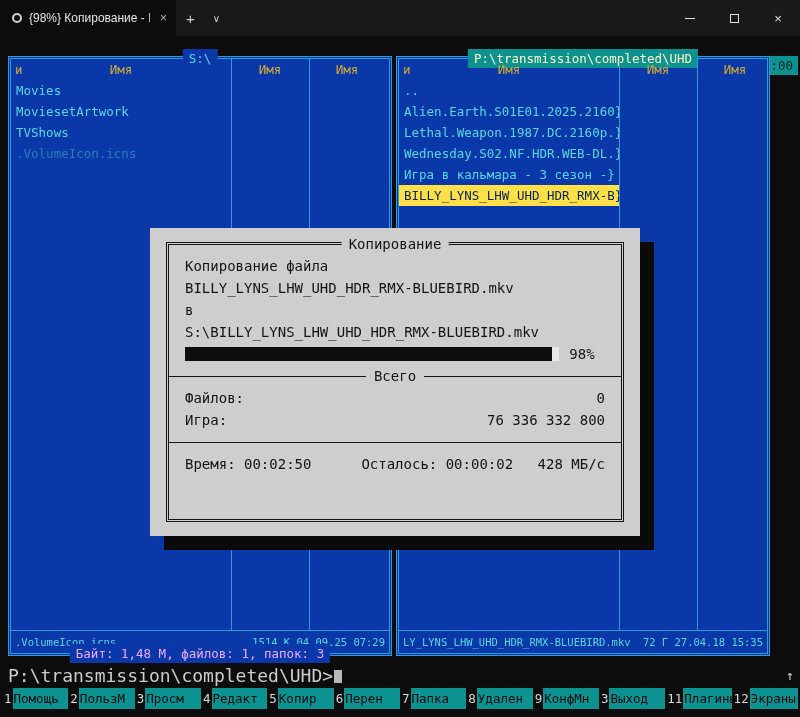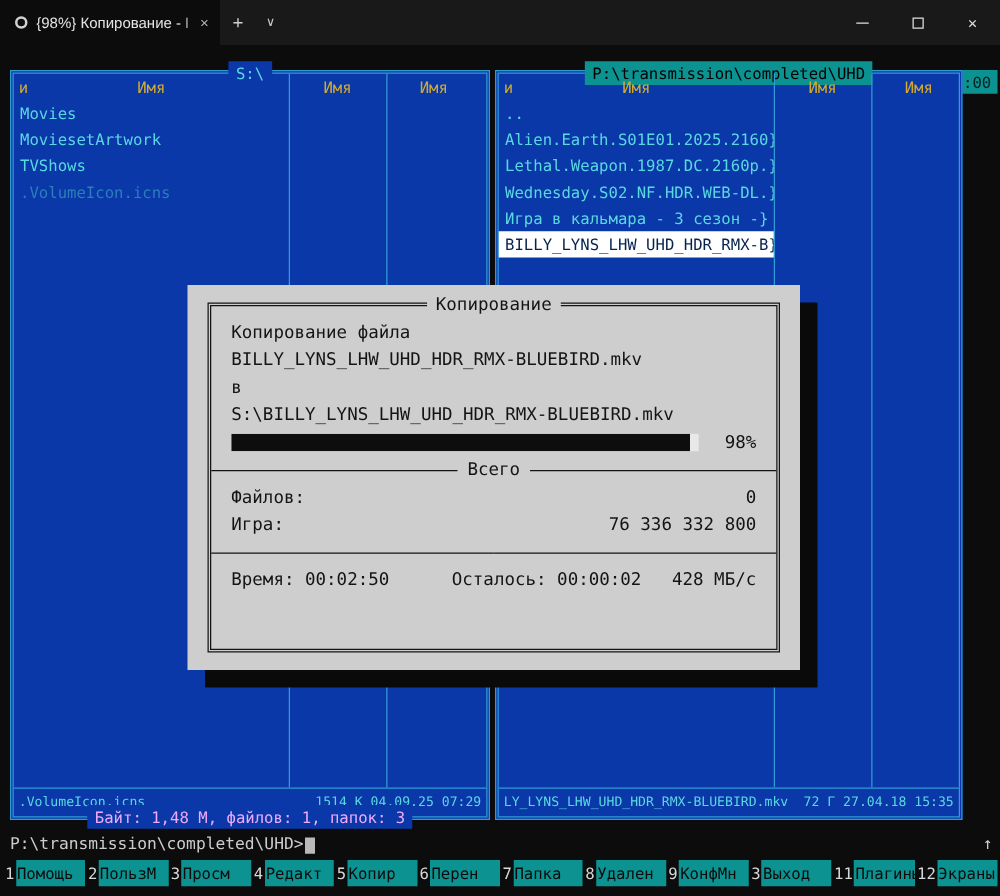--- a/index.html
+++ b/index.html
@@ -19,56 +19,56 @@
   .btn-min i{display:block;width:10px;height:1px;background:#e0e0e0}
   .btn-max i{display:block;width:9px;height:9px;border:1px solid #e0e0e0}
   .btn-close{font:13px "Liberation Sans","DejaVu Sans",sans-serif}
   
   .terminal{position:absolute;left:0;top:36px;width:800px;height:681px;background:#0c0c0c;font-size:12.5px;color:#5ad8e2}
   .clock{position:absolute;top:20px;right:2px;height:19px;line-height:19px;background:#0d9292;color:#032222;padding:0 5px}
   .panel{position:absolute;top:20px;height:600px;background:#0a38a8;border:3px double #2f9ad4}
   .panel.left{left:8px;width:384px}
   .panel.right{left:396px;width:374px}
   .panel-title{position:absolute;top:-10px;left:50%;transform:translateX(-50%);background:#0a38a8;color:#5ad8e2;padding:0 6px;line-height:19px;white-space:nowrap}
-  .panel.right>.panel-title{background:#0d9292;color:#000000}
+  .panel.right>.panel-title{background:#0d9292;color:#fef9c3}
   .panel-status{position:absolute;bottom:-10px;left:50%;transform:translateX(-50%);background:#0a38a8;color:#f0abfc;padding:0 6px;line-height:19px;white-space:nowrap}
   .vsep{position:absolute;top:0;bottom:23px;width:1px;background:#2f9ad4}
   .vsep.v1{left:220px}.vsep.v2{left:298px}
   .hdr-row{position:relative;height:21px;line-height:21px;color:#d2ab2e}
   .sortchar{position:absolute;left:4px}
   .colhdr{position:absolute;transform:translateX(-50%)}
   .colhdr.h1{left:110px}.colhdr.h2{left:259px}.colhdr.h3{left:336px}
   .rows{position:absolute;left:0;top:21px;right:0}
   .file-row{height:21px;line-height:21px;padding-left:5px;width:220px;white-space:nowrap;overflow:hidden;color:#5ad8e2}
   .file-row.hid{color:#2a7fb8}
-  .file-row.sel{background:#ffffff;color:#07234d}
+  .file-row.sel{background:#fde047;color:#07234d}
   .info-line{position:absolute;left:0;right:0;bottom:0;height:23px;border-top:1px solid #2f9ad4;display:flex;justify-content:space-between;align-items:center;padding:0 4px;font-size:10.5px;white-space:nowrap}
   
-  .cmdline{position:absolute;left:8px;top:630px;height:20px;line-height:20px;color:#cccccc;font-size:13px;display:flex;align-items:center;white-space:nowrap}
+  .cmdline{position:absolute;left:8px;top:630px;height:20px;line-height:20px;color:#cccccc;font-size:18px;display:flex;align-items:center;white-space:nowrap}
   .cursor{display:inline-block;width:8px;height:13px;background:#b9b9b9;margin-left:1px}
   .scrollind{position:absolute;right:6px;top:630px;height:20px;line-height:20px;color:#cfcfcf;font-size:13px}
   .fkeys{position:absolute;left:2px;right:2px;top:652px;height:21px;display:flex}
   .fkey{flex:1 1 0;display:flex;min-width:0;height:21px;line-height:21px}
   .fnum{color:#d8d8d8;padding:0 1px 0 2px;flex:0 0 auto}
   .flabel{flex:1;background:#0d9292;color:#0b0b0b;padding-left:1px;white-space:nowrap;overflow:hidden}
   
   .dlg-shadow{position:absolute;left:164px;top:206px;width:490px;height:308px;background:#0a0a0a}
   .dialog{position:absolute;left:150px;top:192px;width:490px;height:308px;background:#cecece;color:#141414;font-size:14px}
   .dlg-frame{position:absolute;left:16px;right:16px;top:14px;bottom:14px;border:3px double #141414}
   .dlg-title{position:absolute;top:-11px;left:50%;transform:translateX(-50%);background:#cecece;padding:0 7px;line-height:20px;white-space:nowrap}
   .dlg-body{padding:10px 16px 0;line-height:22px}
   .dlg-row{height:22px;white-space:nowrap;overflow:hidden}
   .flexrow{display:flex;justify-content:space-between}
   .dlg-sep{display:flex;align-items:center;height:22px;margin:0 -16px;color:#141414}
   .dlg-sep::before,.dlg-sep::after{content:"";flex:1;border-top:1px solid #141414}
   .seplbl{padding:0 8px}
   .progress{display:flex;align-items:center;height:22px}
   .bar{flex:1;height:14px;background:#e8e8e8;position:relative;overflow:hidden}
   .fill{position:absolute;left:0;top:0;bottom:0;background:#0d0d0d}
-  .pct{flex:0 0 46px;text-align:right}
+  .pct{flex:0 0 46px;text-align:center}
   .time-row{display:flex;height:22px;white-space:nowrap}
   .t1{flex:0 0 42%}.t2{flex:1}.t3{text-align:center}
 </style>
 </head>
 <body>
 
 <div class="screen">
 
   <div class="titlebar">
     <div class="tab">

